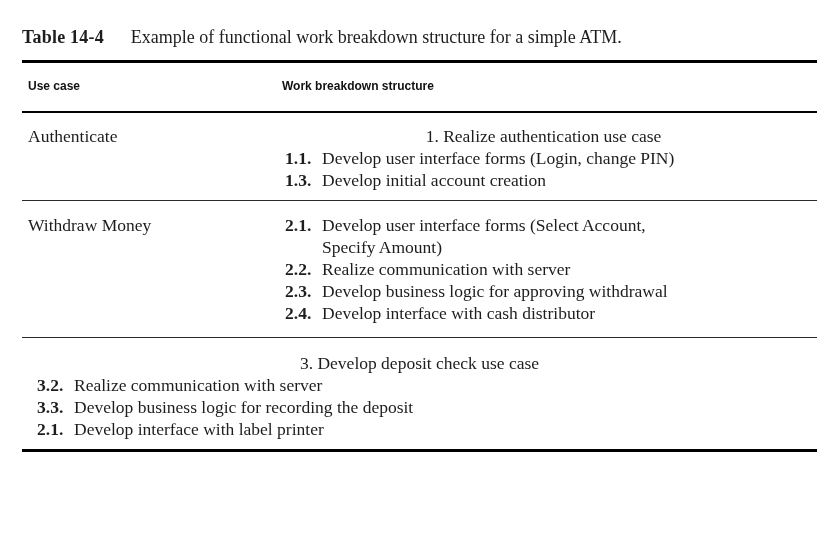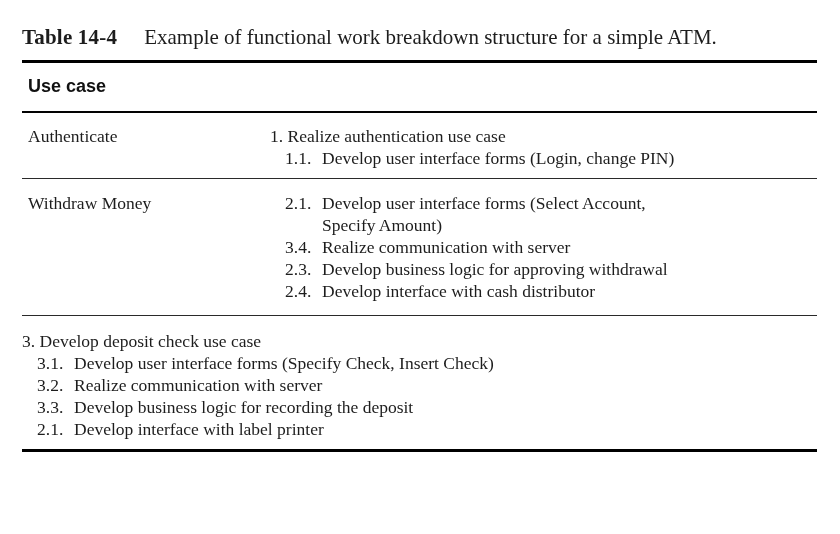--- a/index.html
+++ b/index.html
@@ -8,21 +8,21 @@
     background: #ffffff;
     overflow: hidden;
     font-family: "Liberation Serif", serif;
     color: #1d1d1d;
   }
   .sheet { width: 840px; height: 534px; background: #ffffff; }
 
   
   .title-row {
     margin: 26px 0 0 22px;
-    font-size: 21px;
+    font-size: 18px;
     line-height: 22px;
     white-space: nowrap;
   }
   .tlabel { font-weight: bold; letter-spacing: 0.2px; }
   .tcaption { margin-left: 27px; }
 
   
   .tbl { margin-left: 22px; width: 795px; font-size: 17.5px; line-height: 22px; }
   .rule { width: 795px; font-size: 0; line-height: 0; }
   .rule.thick { border-top: 3px solid #000000; margin-top: 12px; }
@@ -32,100 +32,101 @@
 
   .flexrow { display: flex; align-items: flex-start; }
   .c1 { flex: 0 0 248px; padding-left: 6px; font-family: Liberation Serif, serif; }
   .c2 { flex: 1 1 auto; min-width: 0; }
 
   
   .hdr { padding: 12px 0 14px 0; }
   .hcell {
     font-family: "Liberation Sans", sans-serif;
     font-weight: bold;
-    font-size: 18px;
+    font-size: 12px;
     line-height: 22px;
     color: #111111;
   }
   .hdr .c2 { padding-left: 12px; }
 
   
   .row.r0 { padding: 12px 0 9px 0; }
   .row.r1 { padding: 13px 0 13px 0; }
   .row.r2 { padding: 14px 0 9px 0; }
 
-  .main { white-space: pre-wrap; }
+  .main { white-space: pre-wrap; text-align: center; }
   .sub  { display: flex; margin-left: 15px; }
-  .sub .num { flex: 0 0 37px; }
+  .sub .num { flex: 0 0 37px; font-weight: bold; }
   .sub .txt { flex: 1 1 auto; white-space: pre-wrap; font-family: Liberation Serif, serif; }
 </style>
 </head>
 <body>
 
 <div class="sheet">
 
   <div class="title-row">
     <span class="tlabel">Table 14-4</span><span class="tcaption">Example of functional work breakdown structure for a simple ATM.</span>
   </div>
 
   <div class="tbl">
 
     <div class="rule thick"></div>
 
     <div class="flexrow hdr">
       <div class="c1 hcell">Use case</div>
+      <div class="c2 hcell">Work breakdown structure</div>
     </div>
 
     <div class="rule med"></div>
 
     <div class="flexrow row r0">
       <div class="c1">Authenticate</div>
       <div class="c2">
         <div class="main">1. Realize authentication use case</div>
         <div class="sub">
           <span class="num">1.1.</span>
           <span class="txt">Develop user interface forms (Login, change PIN)</span>
+        </div>
+        <div class="sub">
+          <span class="num">1.3.</span>
+          <span class="txt">Develop initial account creation</span>
         </div>
       </div>
     </div>
 
     <div class="rule thin"></div>
 
     <div class="flexrow row r1">
       <div class="c1">Withdraw Money</div>
       <div class="c2">
         <div class="sub">
           <span class="num">2.1.</span>
           <span class="txt">Develop user interface forms (Select Account,
 Specify Amount)</span>
         </div>
         <div class="sub">
-          <span class="num">3.4.</span>
+          <span class="num">2.2.</span>
           <span class="txt">Realize communication with server</span>
         </div>
         <div class="sub">
           <span class="num">2.3.</span>
           <span class="txt">Develop business logic for approving withdrawal</span>
         </div>
         <div class="sub">
           <span class="num">2.4.</span>
           <span class="txt">Develop interface with cash distributor</span>
         </div>
       </div>
     </div>
 
     <div class="rule thin"></div>
 
     <div class="flexrow row r2">
       <div class="c2">
         <div class="main">3. Develop deposit check use case</div>
-        <div class="sub">
-          <span class="num">3.1.</span>
-          <span class="txt">Develop user interface forms (Specify Check, Insert Check)</span>
-        </div>
         <div class="sub">
           <span class="num">3.2.</span>
           <span class="txt">Realize communication with server</span>
         </div>
         <div class="sub">
           <span class="num">3.3.</span>
           <span class="txt">Develop business logic for recording the deposit</span>
         </div>
         <div class="sub">
           <span class="num">2.1.</span>

